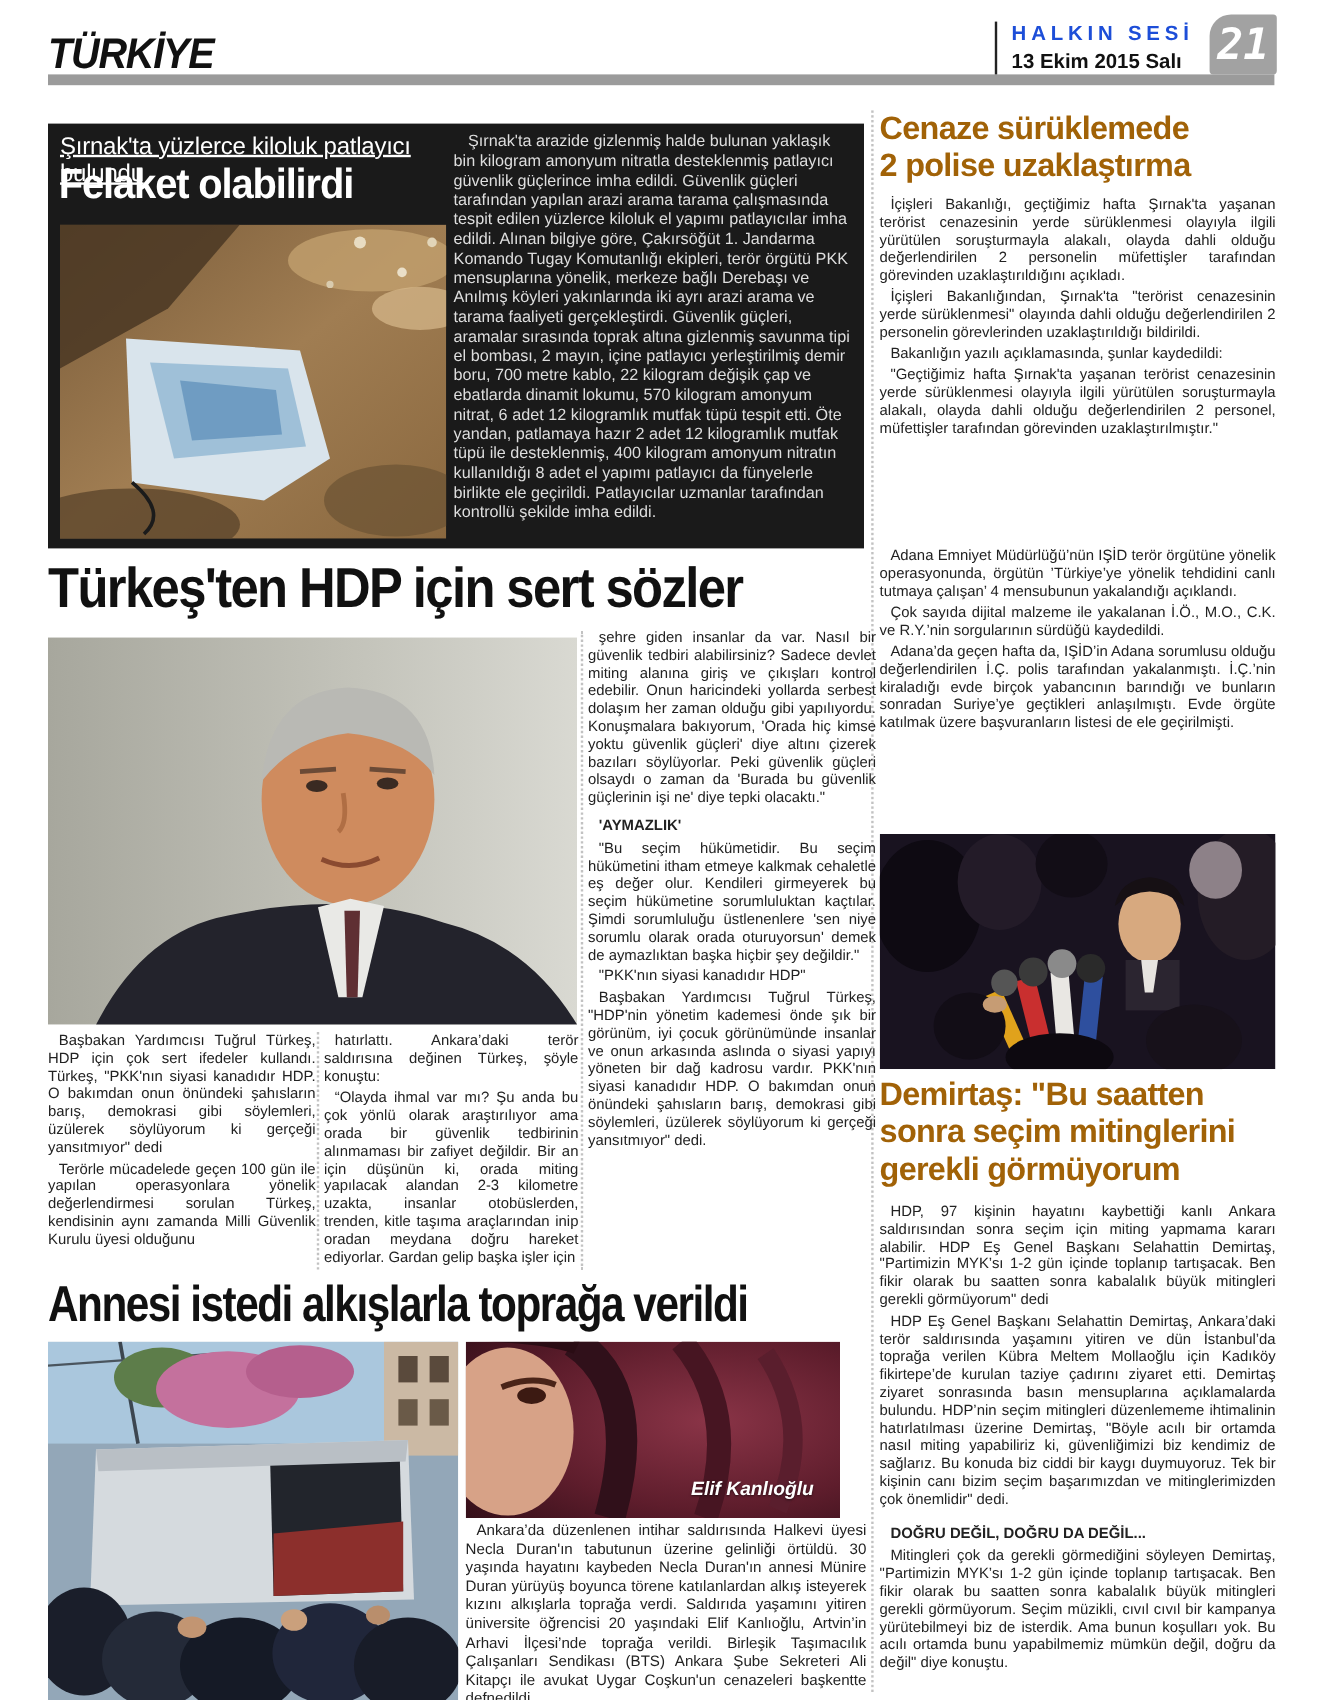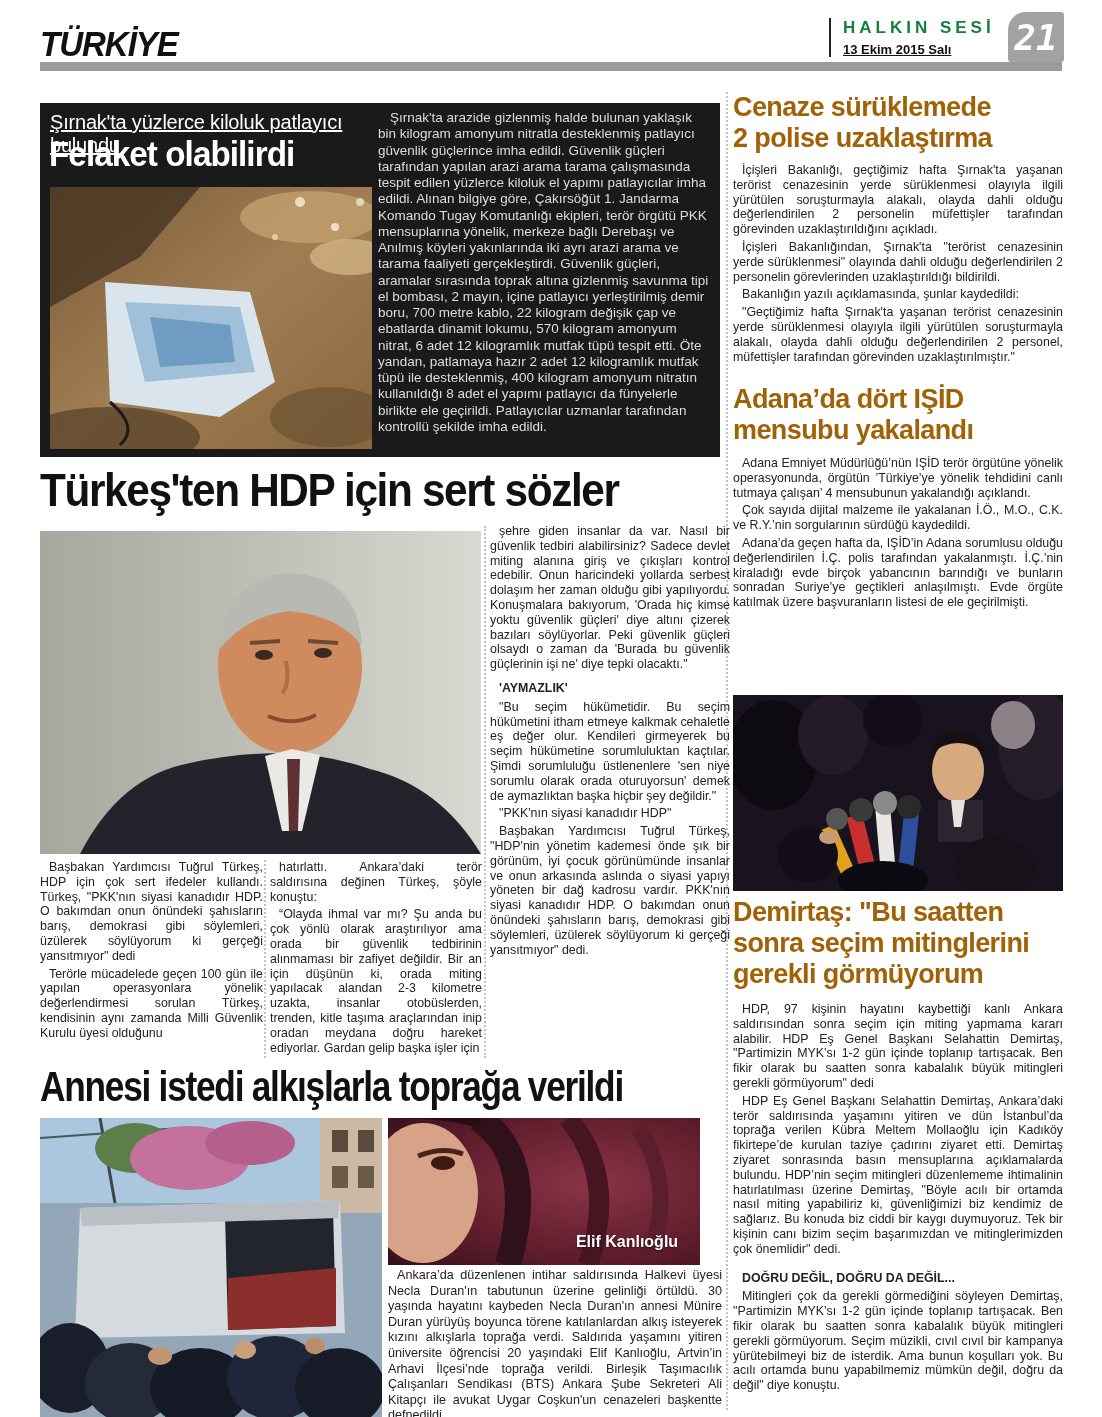--- a/index.html
+++ b/index.html
@@ -5,22 +5,22 @@
   html,body{margin:0;padding:0;background:#ffffff;}
   .page{position:relative;width:1102px;height:1417px;background:#fff;overflow:hidden;
         font-family:"Liberation Sans",sans-serif;color:#1f1f1f;}
   .abs{position:absolute;}
 
   
   .section-title{left:40px;top:24px;font-size:33px;font-weight:bold;font-style:italic;
       letter-spacing:-1px;color:#111;transform:scaleY(1.08);transform-origin:left top;}
   .gray-bar{left:40px;top:62px;width:1022px;height:9px;background:#9b9b9b;}
   .masthead-block{left:829px;top:18px;border-left:2px solid #222;padding-left:12px;}
-  .masthead{font-size:17px;font-weight:bold;letter-spacing:4px;color:#15803d;white-space:nowrap;}
-  .date-label{font-size:13px;font-weight:bold;margin-top:4px;color:#111;text-decoration:underline;}
+  .masthead{font-size:17px;font-weight:bold;letter-spacing:4px;color:#1d4ed8;white-space:nowrap;}
+  .date-label{font-size:17px;font-weight:bold;margin-top:4px;color:#111;}
   .page-badge{left:1008px;top:12px;width:56px;height:50px;background:#a2a2a2;
       border-radius:18px 3px 3px 3px;color:#fff;display:flex;align-items:center;justify-content:center;
       font-family:"DejaVu Sans Mono",monospace;font-weight:bold;font-style:italic;font-size:36px;text-align:right;}
 
   
   .black-box{left:40px;top:103px;width:680px;height:354px;background:#1a1a1a;}
   .bb-kicker{left:10px;top:8px;width:330px;color:#ffffff;font-size:20px;
       text-decoration:underline;letter-spacing:-0.2px;}
   .bb-headline{left:9px;top:31px;color:#ffffff;font-size:35px;font-weight:bold;letter-spacing:-1px;
       transform:scaleX(0.95);transform-origin:left top;white-space:nowrap;}
@@ -36,21 +36,21 @@
 
   
   .headline-md{font-size:27px;font-weight:bold;color:#a16207;letter-spacing:-0.6px;
       line-height:31px;white-space:pre-line;}
 
   
   .story{font-size:12.4px;line-height:14.8px;text-align:justify;color:#222;}
   .story p{margin:0 0 3px 0;text-indent:9px;}
   .story .subhead{font-weight:bold;text-indent:9px;margin:9px 0 4px 0;text-align:left;}
 
-  .photo{overflow:hidden;}
+  .photo{overflow:hidden;font-style:italic;}
   .photo svg{display:block;width:100%;height:100%;}
 
   .v-rule{border-left:2px dotted #c2c2c2;width:0;}
   .girl-caption{position:absolute;right:14px;bottom:10px;width:118px;text-align:center;
       color:#ffffff;font-weight:bold;font-size:16px;line-height:1.6;text-shadow:0 1px 2px rgba(0,0,0,.6);}
 </style>
 </head>
 <body>
 
 <div class="page">
@@ -98,22 +98,20 @@
 
   <div class="abs headline-md" style="left:733px;top:92px;width:330px;">Cenaze sürüklemede
 2 polise uzaklaştırma</div>
   <div class="abs story" style="left:733px;top:163px;width:330px;">
     <p>İçişleri Bakanlığı, geçtiğimiz hafta Şırnak'ta yaşanan terörist cenazesinin yerde sürüklenmesi olayıyla ilgili yürütülen soruşturmayla alakalı, olayda dahli olduğu değerlendirilen 2 personelin müfettişler tarafından görevinden uzaklaştırıldığını açıkladı.</p>
     <p>İçişleri Bakanlığından, Şırnak'ta "terörist cenazesinin yerde sürüklenmesi" olayında dahli olduğu değerlendirilen 2 personelin görevlerinden uzaklaştırıldığı bildirildi.</p>
     <p>Bakanlığın yazılı açıklamasında, şunlar kaydedildi:</p>
     <p>"Geçtiğimiz hafta Şırnak'ta yaşanan terörist cenazesinin yerde sürüklenmesi olayıyla ilgili yürütülen soruşturmayla alakalı, olayda dahli olduğu değerlendirilen 2 personel, müfettişler tarafından görevinden uzaklaştırılmıştır."</p>
   </div>
 
-  <div class="abs headline-md" style="left:733px;top:384px;width:330px;">Adana’da dört IŞİD
-mensubu yakalandı</div>
   <div class="abs story" style="left:733px;top:456px;width:330px;">
     <p>Adana Emniyet Müdürlüğü’nün IŞİD terör örgütüne yönelik operasyonunda, örgütün ’Türkiye’ye yönelik tehdidini canlı tutmaya çalışan’ 4 mensubunun yakalandığı açıklandı.</p>
     <p>Çok sayıda dijital malzeme ile yakalanan İ.Ö., M.O., C.K. ve R.Y.’nin sorgularının sürdüğü kaydedildi.</p>
     <p>Adana’da geçen hafta da, IŞİD’in Adana sorumlusu olduğu değerlendirilen İ.Ç. polis tarafından yakalanmıştı. İ.Ç.’nin kiraladığı evde birçok yabancının barındığı ve bunların sonradan Suriye’ye geçtikleri anlaşılmıştı. Evde örgüte katılmak üzere başvuranların listesi de ele geçirilmişti.</p>
   </div>
 
   <div class="abs headline-xl turkes-headline">Türkeş'ten HDP için sert sözler</div>
   <div class="abs photo" style="left:40px;top:531px;width:441px;height:323px;">
     <svg viewBox="0 0 441 323" preserveAspectRatio="none">
       <defs>

